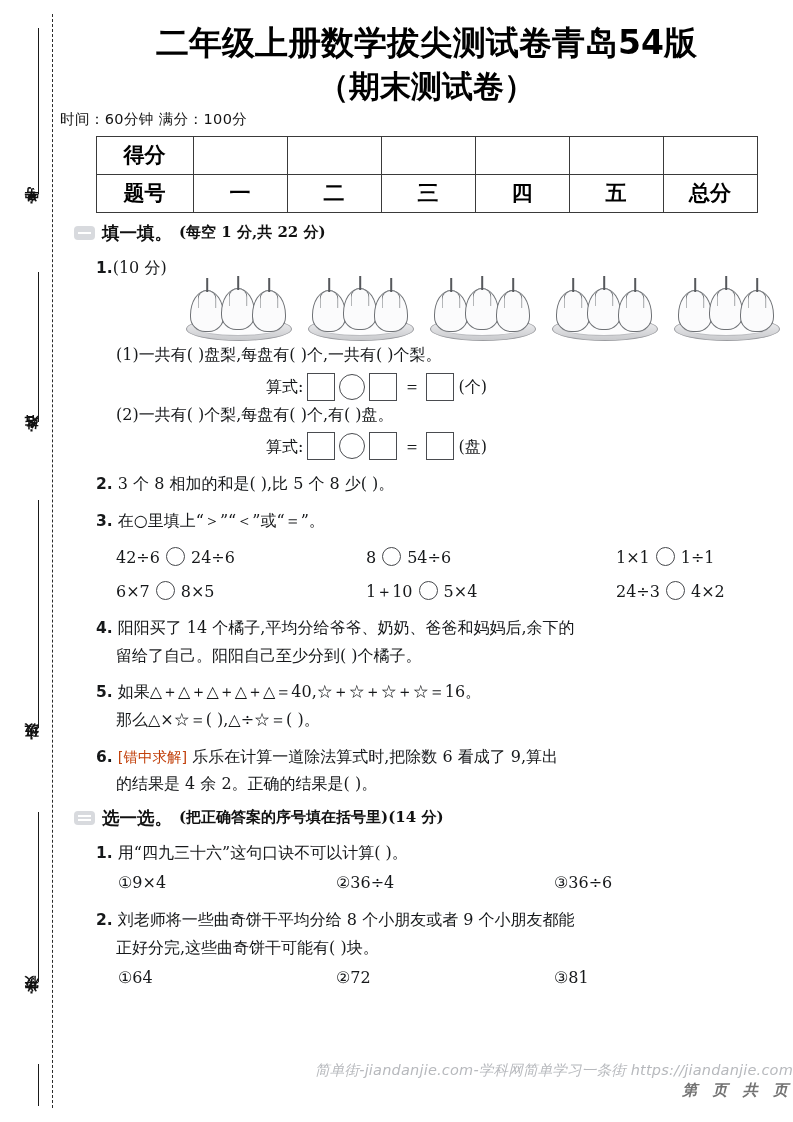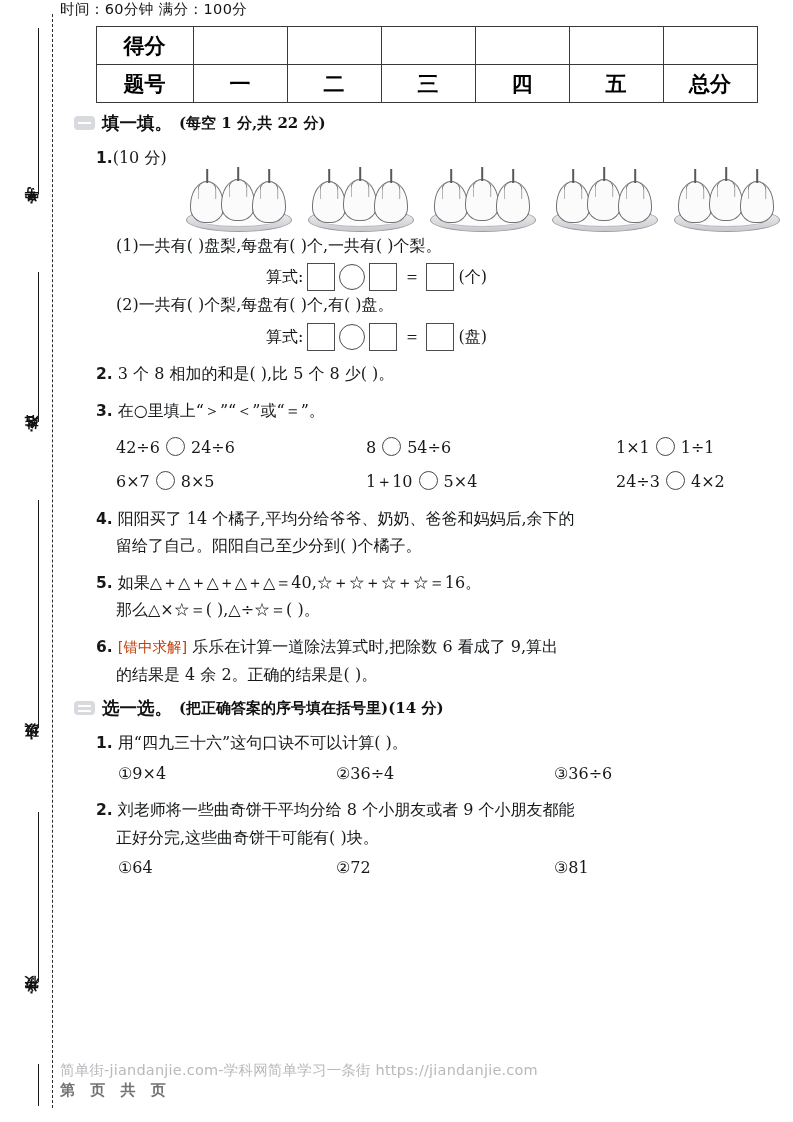--- a/index.html
+++ b/index.html
@@ -264,21 +264,22 @@
     padding-left: 22px;
     margin-top: 3px;
     font-size: 16px;
   }
 
   
   .footer {
     position: absolute;
     left: 0; right: 0;
     bottom: 22px;
-    text-align: left;
+    text-align: right;
+    font-style: italic;
   }
   .footer-site {
     font-family: "DejaVu Sans", "Liberation Sans", sans-serif;
     font-size: 14.5px;
     color: #b7b9bd;
     letter-spacing: 0.2px;
   }
   .footer-page {
     margin-top: 1px;
     font-family: "DejaVu Sans", "Liberation Sans", sans-serif;
@@ -304,20 +305,24 @@
   <div class="seal-label" style="top:732px;">班级：</div>
 
   <div class="seal-solid" style="top:812px;height:170px;"></div>
   <div class="seal-label" style="top:986px;">学校：</div>
 
   <div class="seal-solid" style="top:1064px;height:42px;"></div>
 </div>
 
 <div id="page">
 
+  <div class="title-block">
+    <div class="title-main">二年级上册数学拔尖测试卷青岛54版</div>
+    <div class="title-sub">（期末测试卷）</div>
+  </div>
 
   <div class="meta-line">时间：60分钟 满分：100分</div>
 
   <table class="score-table">
     <tbody>
         <tr>
       <td class="firstcol">得分</td>
       <td></td>
       <td></td>
       <td></td>

